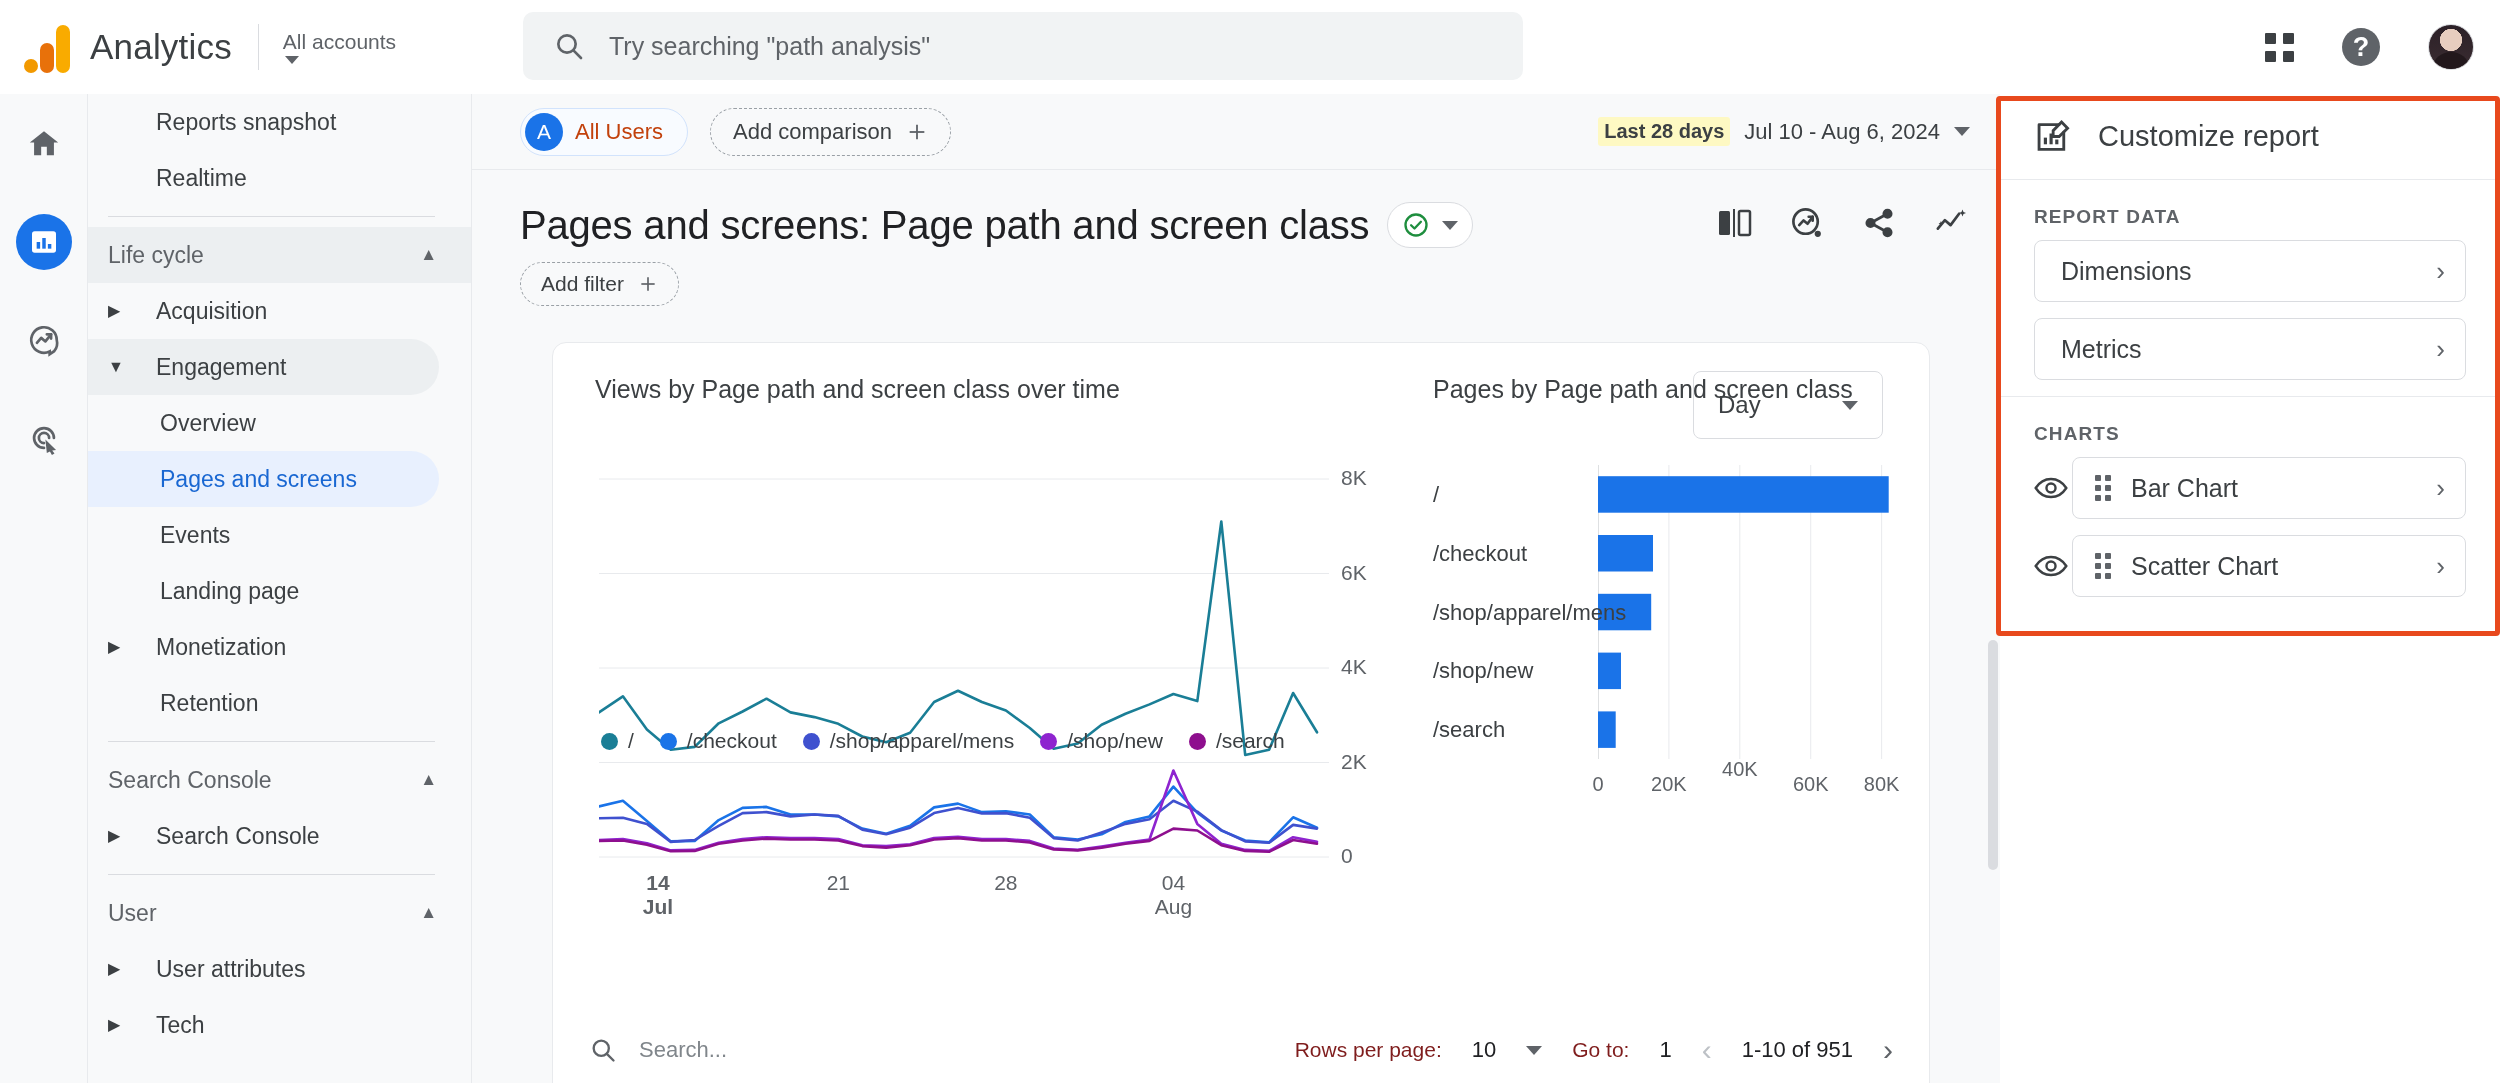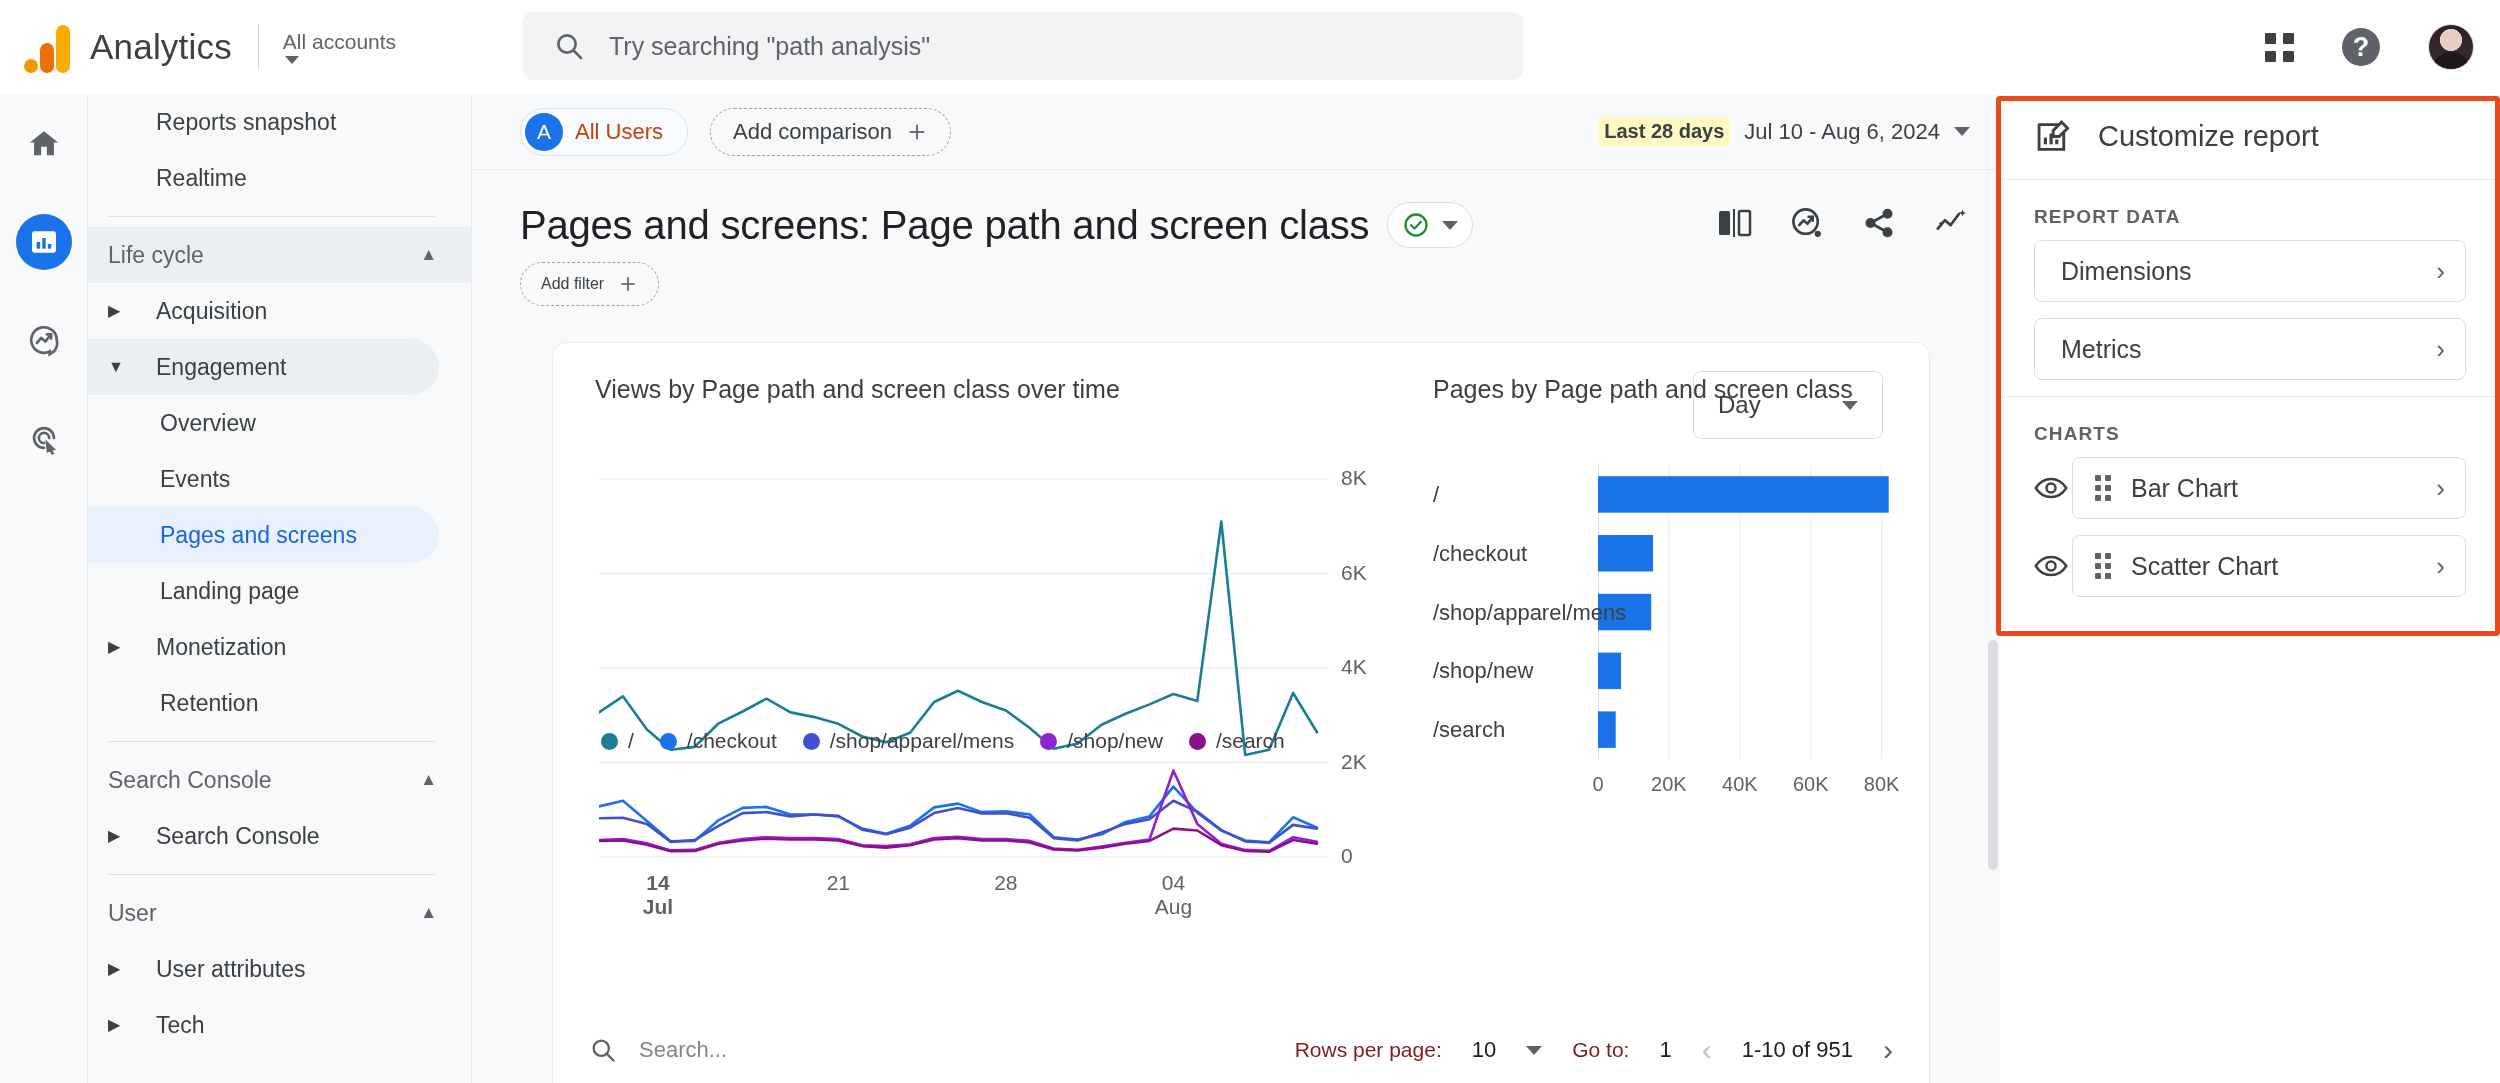--- a/index.html
+++ b/index.html
@@ -112,21 +112,21 @@
     height: 46px; display: flex; align-items: center; gap: 12px; padding: 0 14px;
     border: 1px solid #dadce0; border-radius: 23px; background: #fff; cursor: pointer;
   }
   .tri-down { width:0;height:0;border-left:8px solid transparent;border-right:8px solid transparent;border-top:9px solid #5f6368; }
   .title-tools { position: absolute; right: 30px; top: 36px; display: flex; align-items: center; gap: 38px; }
   .ticon { cursor: pointer; display: flex; align-items: center; }
 
   .filter-row { padding: 14px 48px 0 48px; }
   .chip-filter {
     height: 44px; display: inline-flex; align-items: center; gap: 14px; padding: 0 20px;
-    border: 1px dashed #9aa0a6; border-radius: 22px; cursor: pointer; font-size: 16px; color: #3c4043;
+    border: 1px dashed #9aa0a6; border-radius: 22px; cursor: pointer; font-size: 21px; color: #3c4043;
   }
 
   .card {
     position: absolute; left: 552px; top: 342px; width: 1378px; height: 760px;
     background: #fff; border: 1px solid #e8eaed; border-radius: 14px; overflow: hidden;
   }
   .card-inner { position: relative; width: 100%; height: 100%; }
   .chart-title { position: absolute; font-size: 25px; color: #3c4043; }
   .sel-day {
     position: absolute; left: 1140px; top: 28px; width: 190px; height: 68px;
@@ -284,25 +284,25 @@
           <span class="lbl">Acquisition</span>
         </div>
         <div class="nav-item l1 highlighted">
           <span class="caret">▼</span>
           <span style="width: 18px;"></span>
           <span class="lbl">Engagement</span>
         </div>
         <div class="nav-item l2">
           <span class="lbl">Overview</span>
         </div>
+        <div class="nav-item l2 selected">
+          <span class="lbl">Pages and screens</span>
+        </div>
         <div class="nav-item l2">
           <span class="lbl">Events</span>
-        </div>
-        <div class="nav-item l2 selected">
-          <span class="lbl">Pages and screens</span>
         </div>
         <div class="nav-item l2">
           <span class="lbl">Landing page</span>
         </div>
         <div class="nav-item l1">
           <span class="caret">▶</span>
           <span style="width: 18px;"></span>
           <span class="lbl">Monetization</span>
         </div>
         <div class="nav-item l2">
@@ -506,21 +506,21 @@
       <div id="bar-cats">
           <div class="barlab" style="left: 880px; width: 155px; top: 138.9px;">/</div>
           <div class="barlab" style="left: 880px; width: 155px; top: 197.7px;">/checkout</div>
           <div class="barlab" style="left: 880px; width: 155px; top: 256.5px;">/shop/apparel/mens</div>
           <div class="barlab" style="left: 880px; width: 155px; top: 315.3px;">/shop/new</div>
           <div class="barlab" style="left: 880px; width: 155px; top: 374.1px;">/search</div>
         </div>
       <div id="bar-xticks">
           <div class="baraxis" style="top: 430px; text-align: center; width: 70px; left: 1010px;">0</div>
           <div class="baraxis" style="top: 430px; text-align: center; width: 70px; left: 1080.91px;">20K</div>
-          <div class="baraxis" style="top: 430px; text-align: center; width: 70px; left: 1151.82px;">40K</div>
+          <div class="baraxis" style="top: 415px; text-align: center; width: 70px; left: 1151.82px;">40K</div>
           <div class="baraxis" style="top: 430px; text-align: center; width: 70px; left: 1222.73px;">60K</div>
           <div class="baraxis" style="top: 430px; text-align: center; width: 70px; left: 1293.64px;">80K</div>
           <div class="baraxis" style="top: 430px; text-align: center; width: 70px; left: 1364.55px;">100K</div>
         </div>
     </div>
   </div>
 
   <div class="tablebar">
     <span>
       <svg width="28" height="28" viewBox="0 0 24 24" fill="none" stroke="#5f6368" stroke-width="2">

